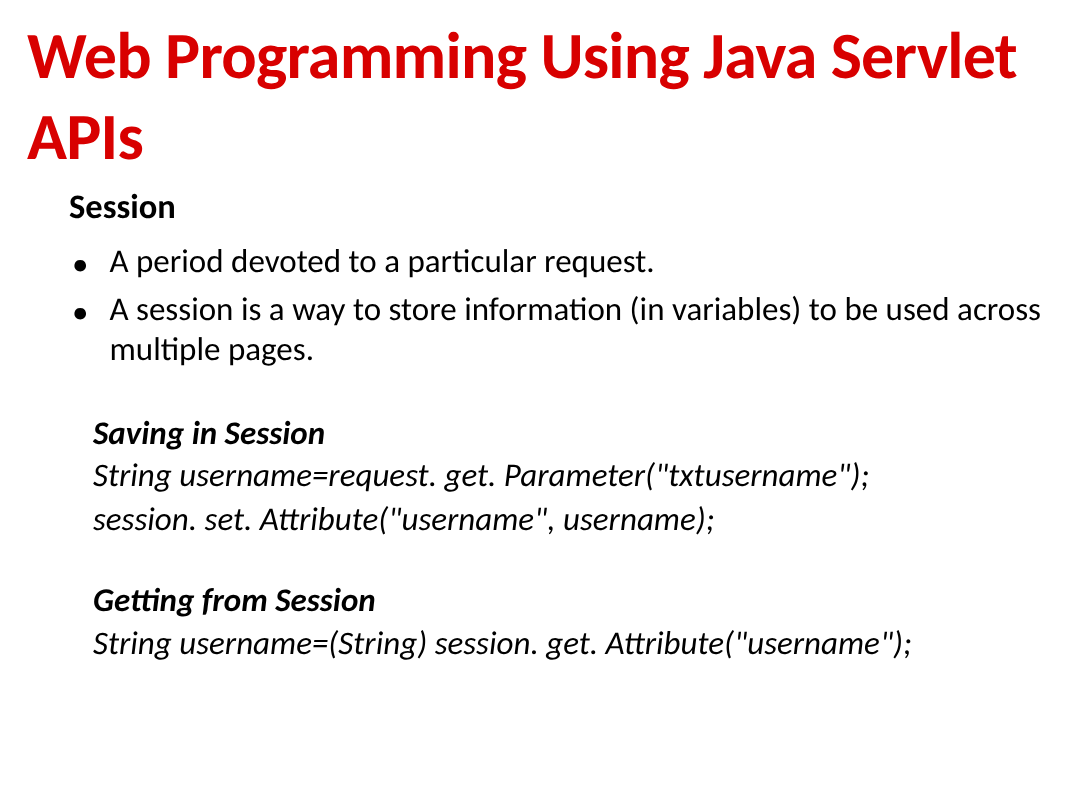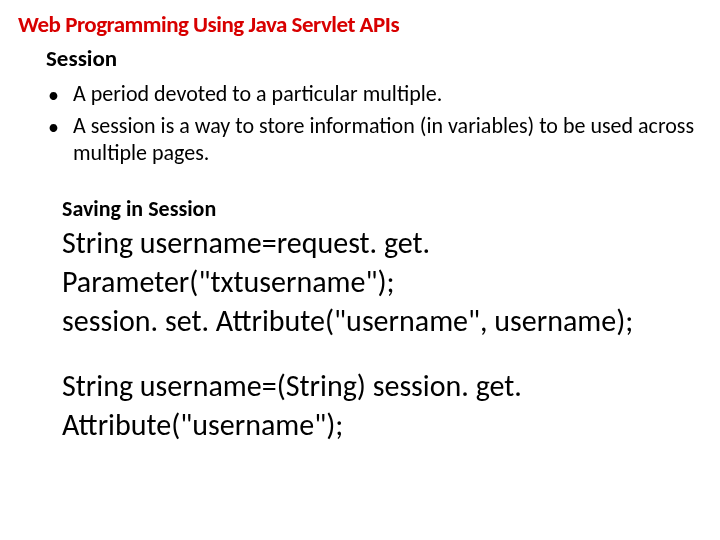--- a/index.html
+++ b/index.html
@@ -9,21 +9,21 @@
     }
     body {
       width: 720px;
       height: 540px;
       background: #ffffff;
       font-family: Calibri, Arial, sans-serif;
       padding: 10px 18px 18px 18px;
       color: #000000;
     }
     .title {
-      font-size: 23px;
+      font-size: 44px;
       font-weight: bold;
       color: #d80000;
       margin-bottom: 6px;
       letter-spacing: -0.5px;
     }
     .subtitle {
       font-size: 23px;
       font-weight: bold;
       color: #000000;
       margin-left: 28px;
@@ -49,45 +49,48 @@
       flex: 1;
     }
     .section {
       margin-left: 44px;
       margin-bottom: 26px;
     }
     .section-heading {
       font-size: 22px;
       font-weight: bold;
       line-height: 1.3;
+      font-style: italic;
     }
     .code-line {
-      font-size: 30px;
+      font-size: 22px;
+      font-style: italic;
       line-height: 1.3;
     }
   </style>
 </head>
 <body>
 
 <div class="title">Web Programming Using Java Servlet APIs</div>
 
 <div class="subtitle">Session</div>
 
 <div class="bullet-list">
   <div class="bullet-item">
     <span class="bullet-marker">•</span>
-    <span class="bullet-text">A period devoted to a particular multiple.</span>
+    <span class="bullet-text">A period devoted to a particular request.</span>
   </div>
   <div class="bullet-item">
     <span class="bullet-marker">•</span>
     <span class="bullet-text">A session is a way to store information (in variables) to be used across multiple pages.</span>
   </div>
 </div>
 
 <div class="section">
   <div class="section-heading">Saving in Session</div>
   <div class="code-line">String username=request. get. Parameter("txtusername");</div>
   <div class="code-line">session. set. Attribute("username", username);</div>
 </div>
 
 <div class="section">
+  <div class="section-heading">Getting from Session</div>
   <div class="code-line">String username=(String) session. get. Attribute("username");</div>
 </div>
 
 </body></html>

